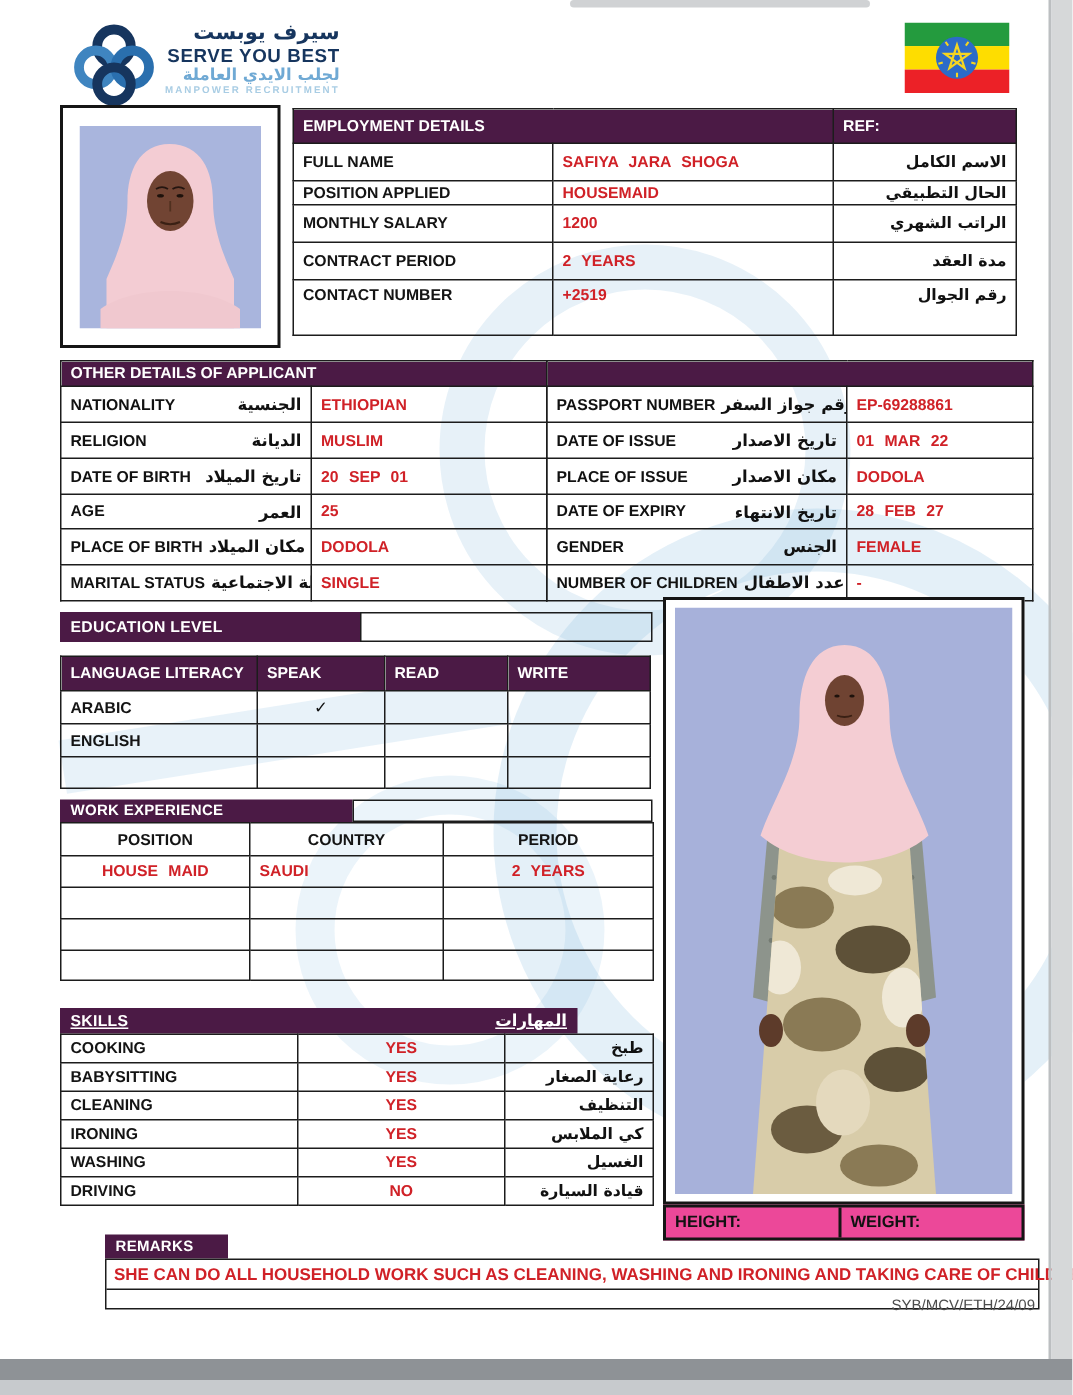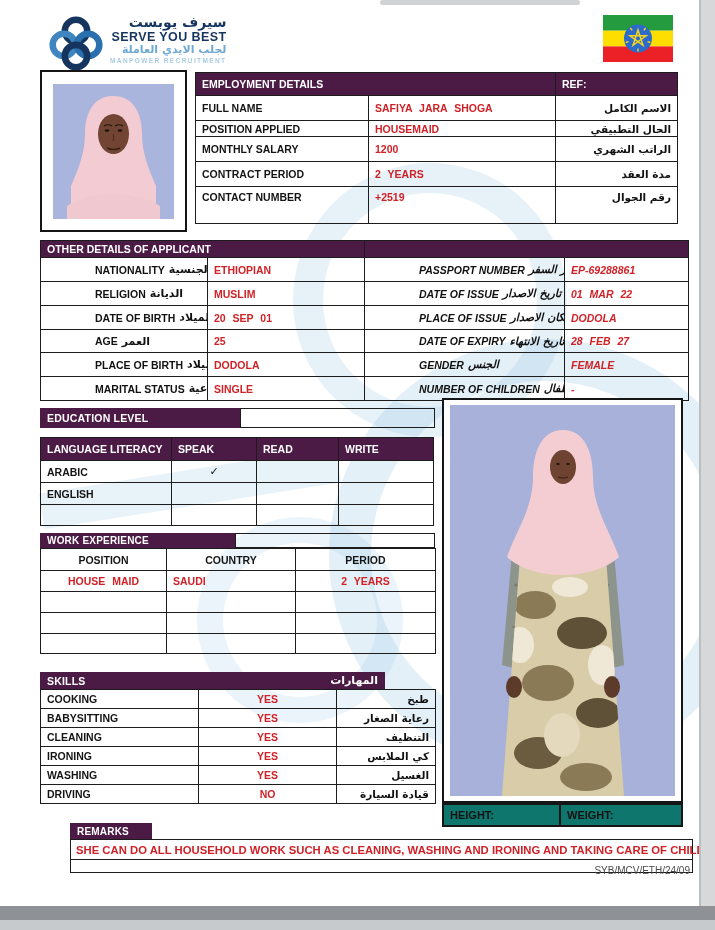--- a/index.html
+++ b/index.html
@@ -13,21 +13,21 @@
   .pbar{background:#4b1a45;color:#fff;font-weight:bold;font-size:10.5px;
         display:flex;align-items:center;padding:0 7px;box-sizing:border-box;letter-spacing:.2px;}
   
   table.tbl{border-collapse:collapse;table-layout:fixed;position:absolute;background:transparent;}
   .tbl td{border:1px solid #1c1c1c;padding:0 6px;font-size:10.5px;overflow:hidden;
           white-space:nowrap;box-sizing:border-box;vertical-align:middle;}
   td.hd{background:#4b1a45;color:#fff;font-weight:bold;border-color:#1c1c1c;margin-top:43px;}
   .lbl{font-weight:bold;color:#141414;}
   .val{color:#d02127;font-weight:bold;font-size:11px;word-spacing:4px;}
   .ar{font-family:"DejaVu Sans",sans-serif;font-weight:bold;direction:rtl;text-align:right;font-size:11px;}
-  .lr{display:flex;align-items:center;gap:4px;margin-left:48px;}
+  .lr{display:flex;justify-content:space-between;align-items:center;gap:4px;}
   .lr .en{font-weight:bold;}
   .lr .arr{font-family:"DejaVu Sans",sans-serif;font-weight:bold;direction:rtl;font-size:11px;}
   .ta-c{text-align:center;}
   .whitecell{background:#fff;border:1px solid #1c1c1c;box-sizing:border-box;}
   
   .logo{left:48px;top:14px;display:flex;gap:6px;align-items:flex-start;}
   .logo-txt{display:flex;flex-direction:column;align-items:flex-end;line-height:1.15;}
   .logo-ar{font-family:"DejaVu Sans",sans-serif;font-weight:bold;color:#16355e;font-size:14px;direction:rtl;}
   .logo-en{color:#16355e;font-weight:bold;font-size:12.5px;letter-spacing:.4px;}
   .logo-ar2{font-family:"DejaVu Sans",sans-serif;color:#6fa9d4;font-size:11px;direction:rtl;font-weight:bold;}
@@ -203,21 +203,21 @@
             <div class="lr">
               <span class="en">MARITAL STATUS</span>
               <span class="arr">الحالة الاجتماعية</span>
             </div>
           </td>
       <td class="val">SINGLE</td>
     </tr>
   </tbody>
     </table>
 
-  <table class="tbl z1" style="left:364px;top:240px;width:324px;font-style:italic;">
+  <table class="tbl z1" style="left:364px;top:240px;width:324px;">
     <colgroup>
         <col style="width:200px">
         <col style="width:124px">
       </colgroup>
     <tbody>
         <tr style="height:17px">
           <td class="hd" colspan="2"></td>
         </tr>
     <tr style="height:24px">
       <td>
@@ -344,21 +344,21 @@
       <td></td>
     </tr>
     <tr style="height:20px">
       <td></td>
       <td></td>
       <td></td>
     </tr>
   </tbody>
     </table>
 
-  <div class="abs z1 pbar" style="left:40px;top:672px;width:345px;height:17px;justify-content:space-between;">
+  <div class="abs z1 pbar" style="left:40px;top:672px;width:345px;height:17px;justify-content:space-between;text-decoration:underline;">
     <span>SKILLS</span>
     <span class="ar" style="color:#fff;">المهارات</span>
   </div>
   <table class="tbl z1" style="left:40px;top:689px;width:395px;">
     <colgroup>
         <col style="width:158px">
         <col style="width:138px">
         <col style="width:99px">
       </colgroup>
     <tbody>
@@ -436,21 +436,21 @@
       <ellipse cx="113" cy="62" rx="13" ry="17" fill="#6f4332"></ellipse>
       <ellipse cx="108" cy="59" rx="1.8" ry="1" fill="#1e120c"></ellipse>
       <ellipse cx="118" cy="59" rx="1.8" ry="1" fill="#1e120c"></ellipse>
       <path d="M108 72 Q113 74 118 72" stroke="#3a2014" stroke-width="1.2" fill="none"></path>
 
       <ellipse cx="64" cy="282" rx="8" ry="11" fill="#5d3b2a"></ellipse>
       <ellipse cx="162" cy="282" rx="8" ry="11" fill="#5d3b2a"></ellipse>
     </svg>
   </div>
 
-  <div class="abs z1" style="left:442px;top:803px;width:241px;height:24px;display:flex;border:2px solid #151515;box-sizing:border-box;background:#0f766e;">
+  <div class="abs z1" style="left:442px;top:803px;width:241px;height:24px;display:flex;border:2px solid #151515;box-sizing:border-box;background:#ec4899;">
     <div class="hwlbl" style="width:117px;border-right:2px solid #151515;">HEIGHT:</div>
     <div class="hwlbl" style="flex:1;">WEIGHT:</div>
   </div>
 
   <div class="abs z1 pbar" style="left:70px;top:823px;width:82px;height:16px;font-size:10px;">REMARKS</div>
   <div class="abs z1 rbox" style="left:70px;top:839px;width:623px;height:34px;">
     <div class="r1">SHE CAN DO ALL HOUSEHOLD WORK SUCH AS CLEANING, WASHING AND IRONING AND TAKING CARE OF CHILDREN.</div>
   </div>
   <div class="abs refcode" style="left:540px;top:865px;width:150px;text-align:right;">SYB/MCV/ETH/24/09</div>
 

